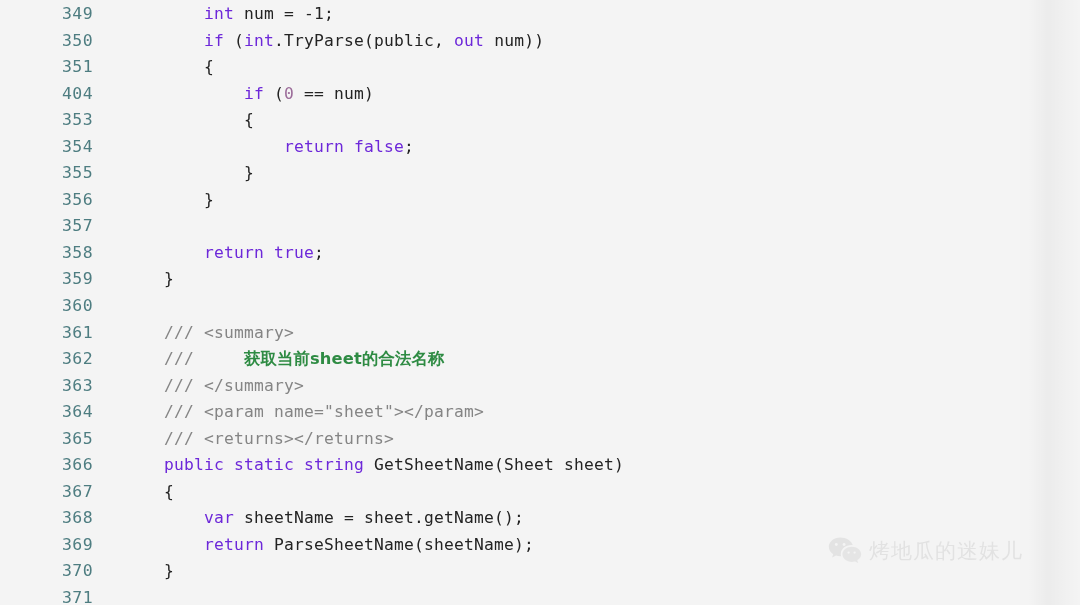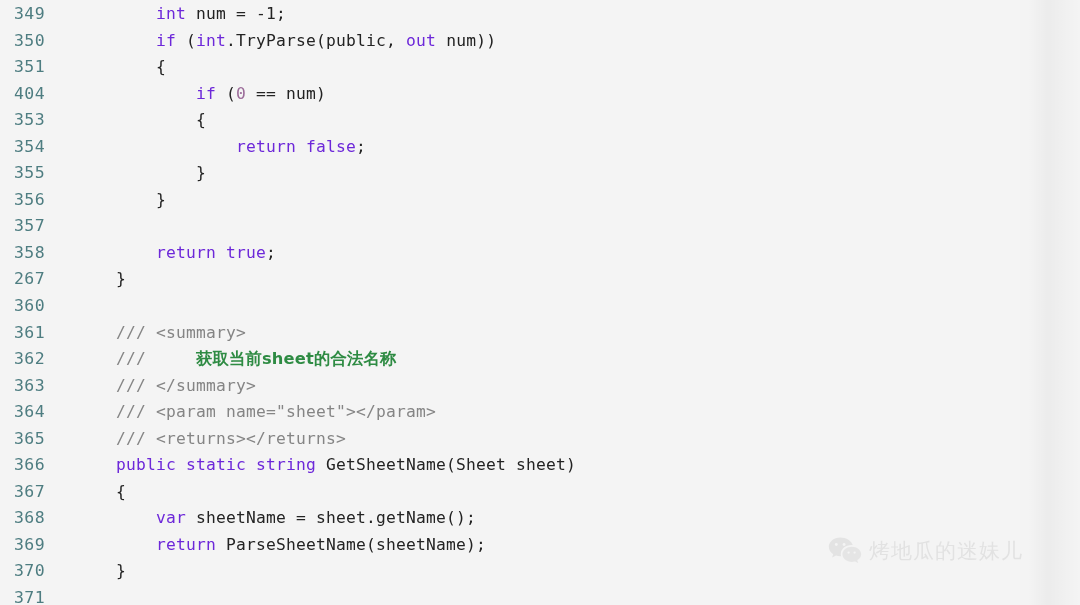--- a/index.html
+++ b/index.html
@@ -48,20 +48,21 @@
     width: 62px;
     padding-right: 14px;
     text-align: left;
     padding-left: 14px;
     box-sizing: border-box;
     color: #4e7d81;
     font-size: 16.5px;
     font-family: "DejaVu Sans Mono", "Liberation Mono", monospace;
     letter-spacing: 0.4px;
     user-select: none;
+    margin-left: 48px;
   }
 
   .linetext {
     flex: 1 1 auto;
     padding-left: 54px;
     font-size: 16.3px;
     color: #222222;
     font-family: "DejaVu Sans Mono", "Liberation Mono", monospace;
     letter-spacing: 0.2px;
     white-space: pre;
@@ -102,21 +103,21 @@
       <div class="code-line"><span class="lineno">349</span><span class="linetext"><span class="tok-plain">    </span><span class="tok-kw">int</span><span class="tok-plain"> num = -1;</span></span></div>
       <div class="code-line"><span class="lineno">350</span><span class="linetext"><span class="tok-plain">    </span><span class="tok-kw">if</span><span class="tok-plain"> (</span><span class="tok-kw">int</span><span class="tok-plain">.TryParse(public, </span><span class="tok-kw">out</span><span class="tok-plain"> num))</span></span></div>
       <div class="code-line"><span class="lineno">351</span><span class="linetext"><span class="tok-plain">    {</span></span></div>
       <div class="code-line"><span class="lineno">404</span><span class="linetext"><span class="tok-plain">        </span><span class="tok-kw">if</span><span class="tok-plain"> (</span><span class="tok-num">0</span><span class="tok-plain"> == num)</span></span></div>
       <div class="code-line"><span class="lineno">353</span><span class="linetext"><span class="tok-plain">        {</span></span></div>
       <div class="code-line"><span class="lineno">354</span><span class="linetext"><span class="tok-plain">            </span><span class="tok-kw">return false</span><span class="tok-plain">;</span></span></div>
       <div class="code-line"><span class="lineno">355</span><span class="linetext"><span class="tok-plain">        }</span></span></div>
       <div class="code-line"><span class="lineno">356</span><span class="linetext"><span class="tok-plain">    }</span></span></div>
       <div class="code-line"><span class="lineno">357</span><span class="linetext"></span></div>
       <div class="code-line"><span class="lineno">358</span><span class="linetext"><span class="tok-plain">    </span><span class="tok-kw">return true</span><span class="tok-plain">;</span></span></div>
-      <div class="code-line"><span class="lineno">267</span><span class="linetext"><span class="tok-plain">}</span></span></div>
+      <div class="code-line"><span class="lineno">359</span><span class="linetext"><span class="tok-plain">}</span></span></div>
       <div class="code-line"><span class="lineno">360</span><span class="linetext"></span></div>
       <div class="code-line"><span class="lineno">361</span><span class="linetext"><span class="tok-comment">/// &lt;summary&gt;</span></span></div>
       <div class="code-line"><span class="lineno">362</span><span class="linetext"><span class="tok-comment">/// </span><span class="tok-cn">获取当前sheet的合法名称</span></span></div>
       <div class="code-line"><span class="lineno">363</span><span class="linetext"><span class="tok-comment">/// &lt;/summary&gt;</span></span></div>
       <div class="code-line"><span class="lineno">364</span><span class="linetext"><span class="tok-comment">/// &lt;param name="sheet"&gt;&lt;/param&gt;</span></span></div>
       <div class="code-line"><span class="lineno">365</span><span class="linetext"><span class="tok-comment">/// &lt;returns&gt;&lt;/returns&gt;</span></span></div>
       <div class="code-line"><span class="lineno">366</span><span class="linetext"><span class="tok-kw">public static string</span><span class="tok-plain"> GetSheetName(Sheet sheet)</span></span></div>
       <div class="code-line"><span class="lineno">367</span><span class="linetext"><span class="tok-plain">{</span></span></div>
       <div class="code-line"><span class="lineno">368</span><span class="linetext"><span class="tok-plain">    </span><span class="tok-kw">var</span><span class="tok-plain"> sheetName = sheet.getName();</span></span></div>
       <div class="code-line"><span class="lineno">369</span><span class="linetext"><span class="tok-plain">    </span><span class="tok-kw">return</span><span class="tok-plain"> ParseSheetName(sheetName);</span></span></div>

